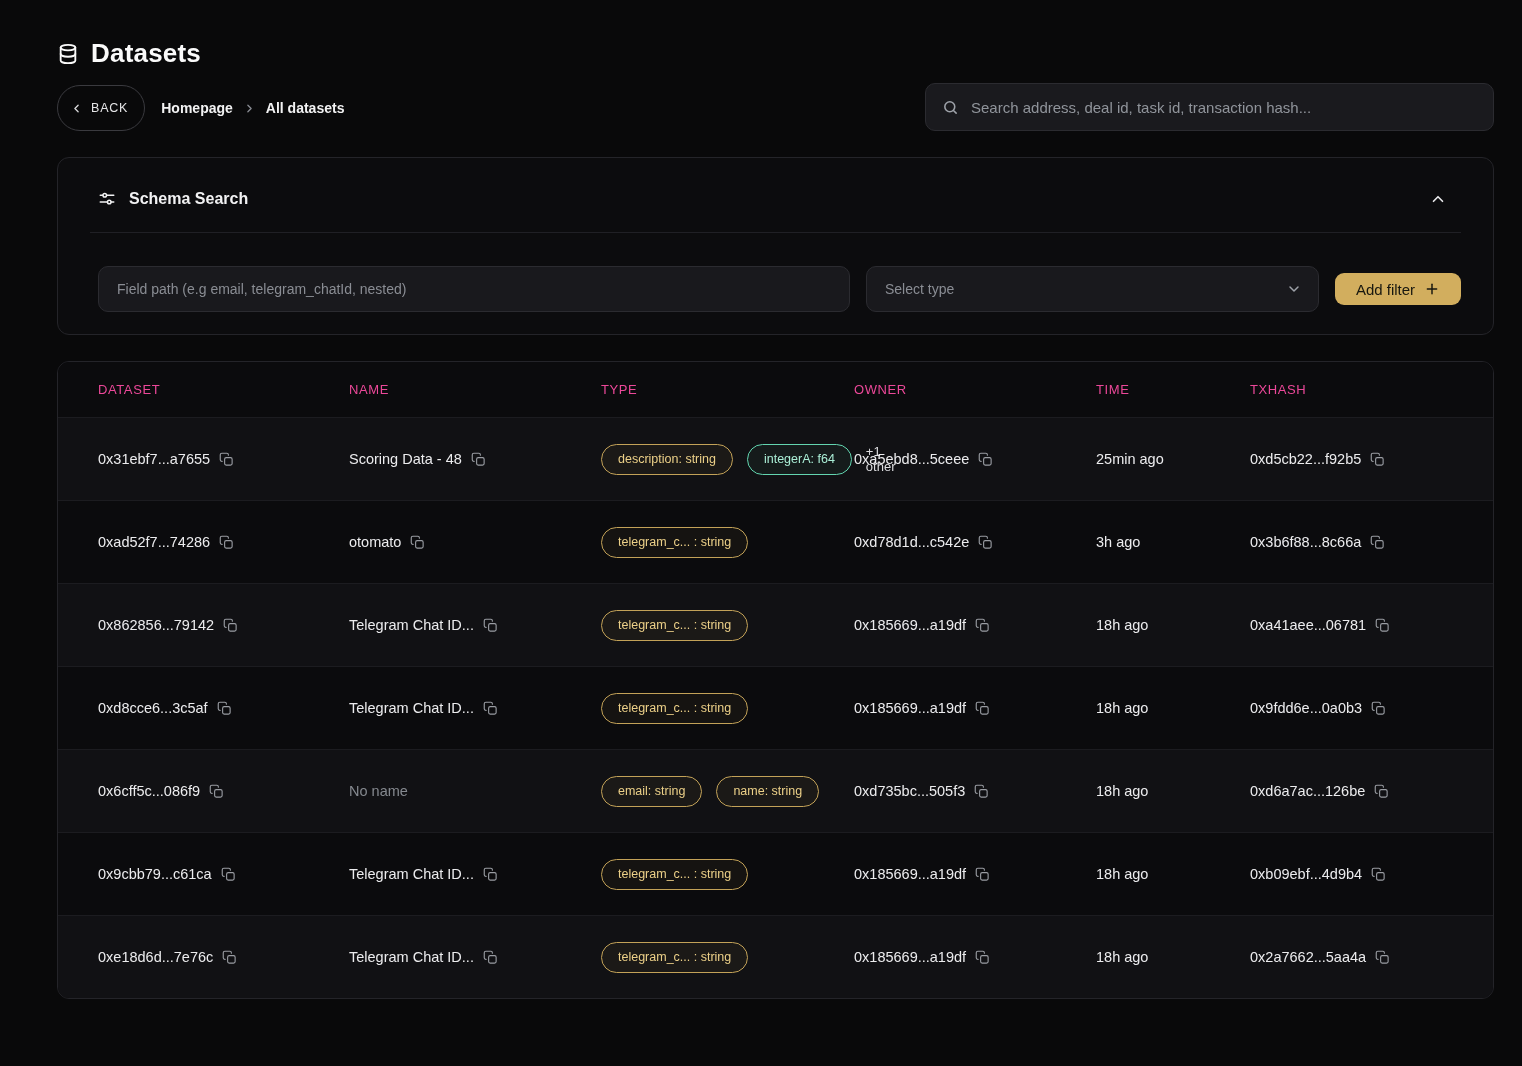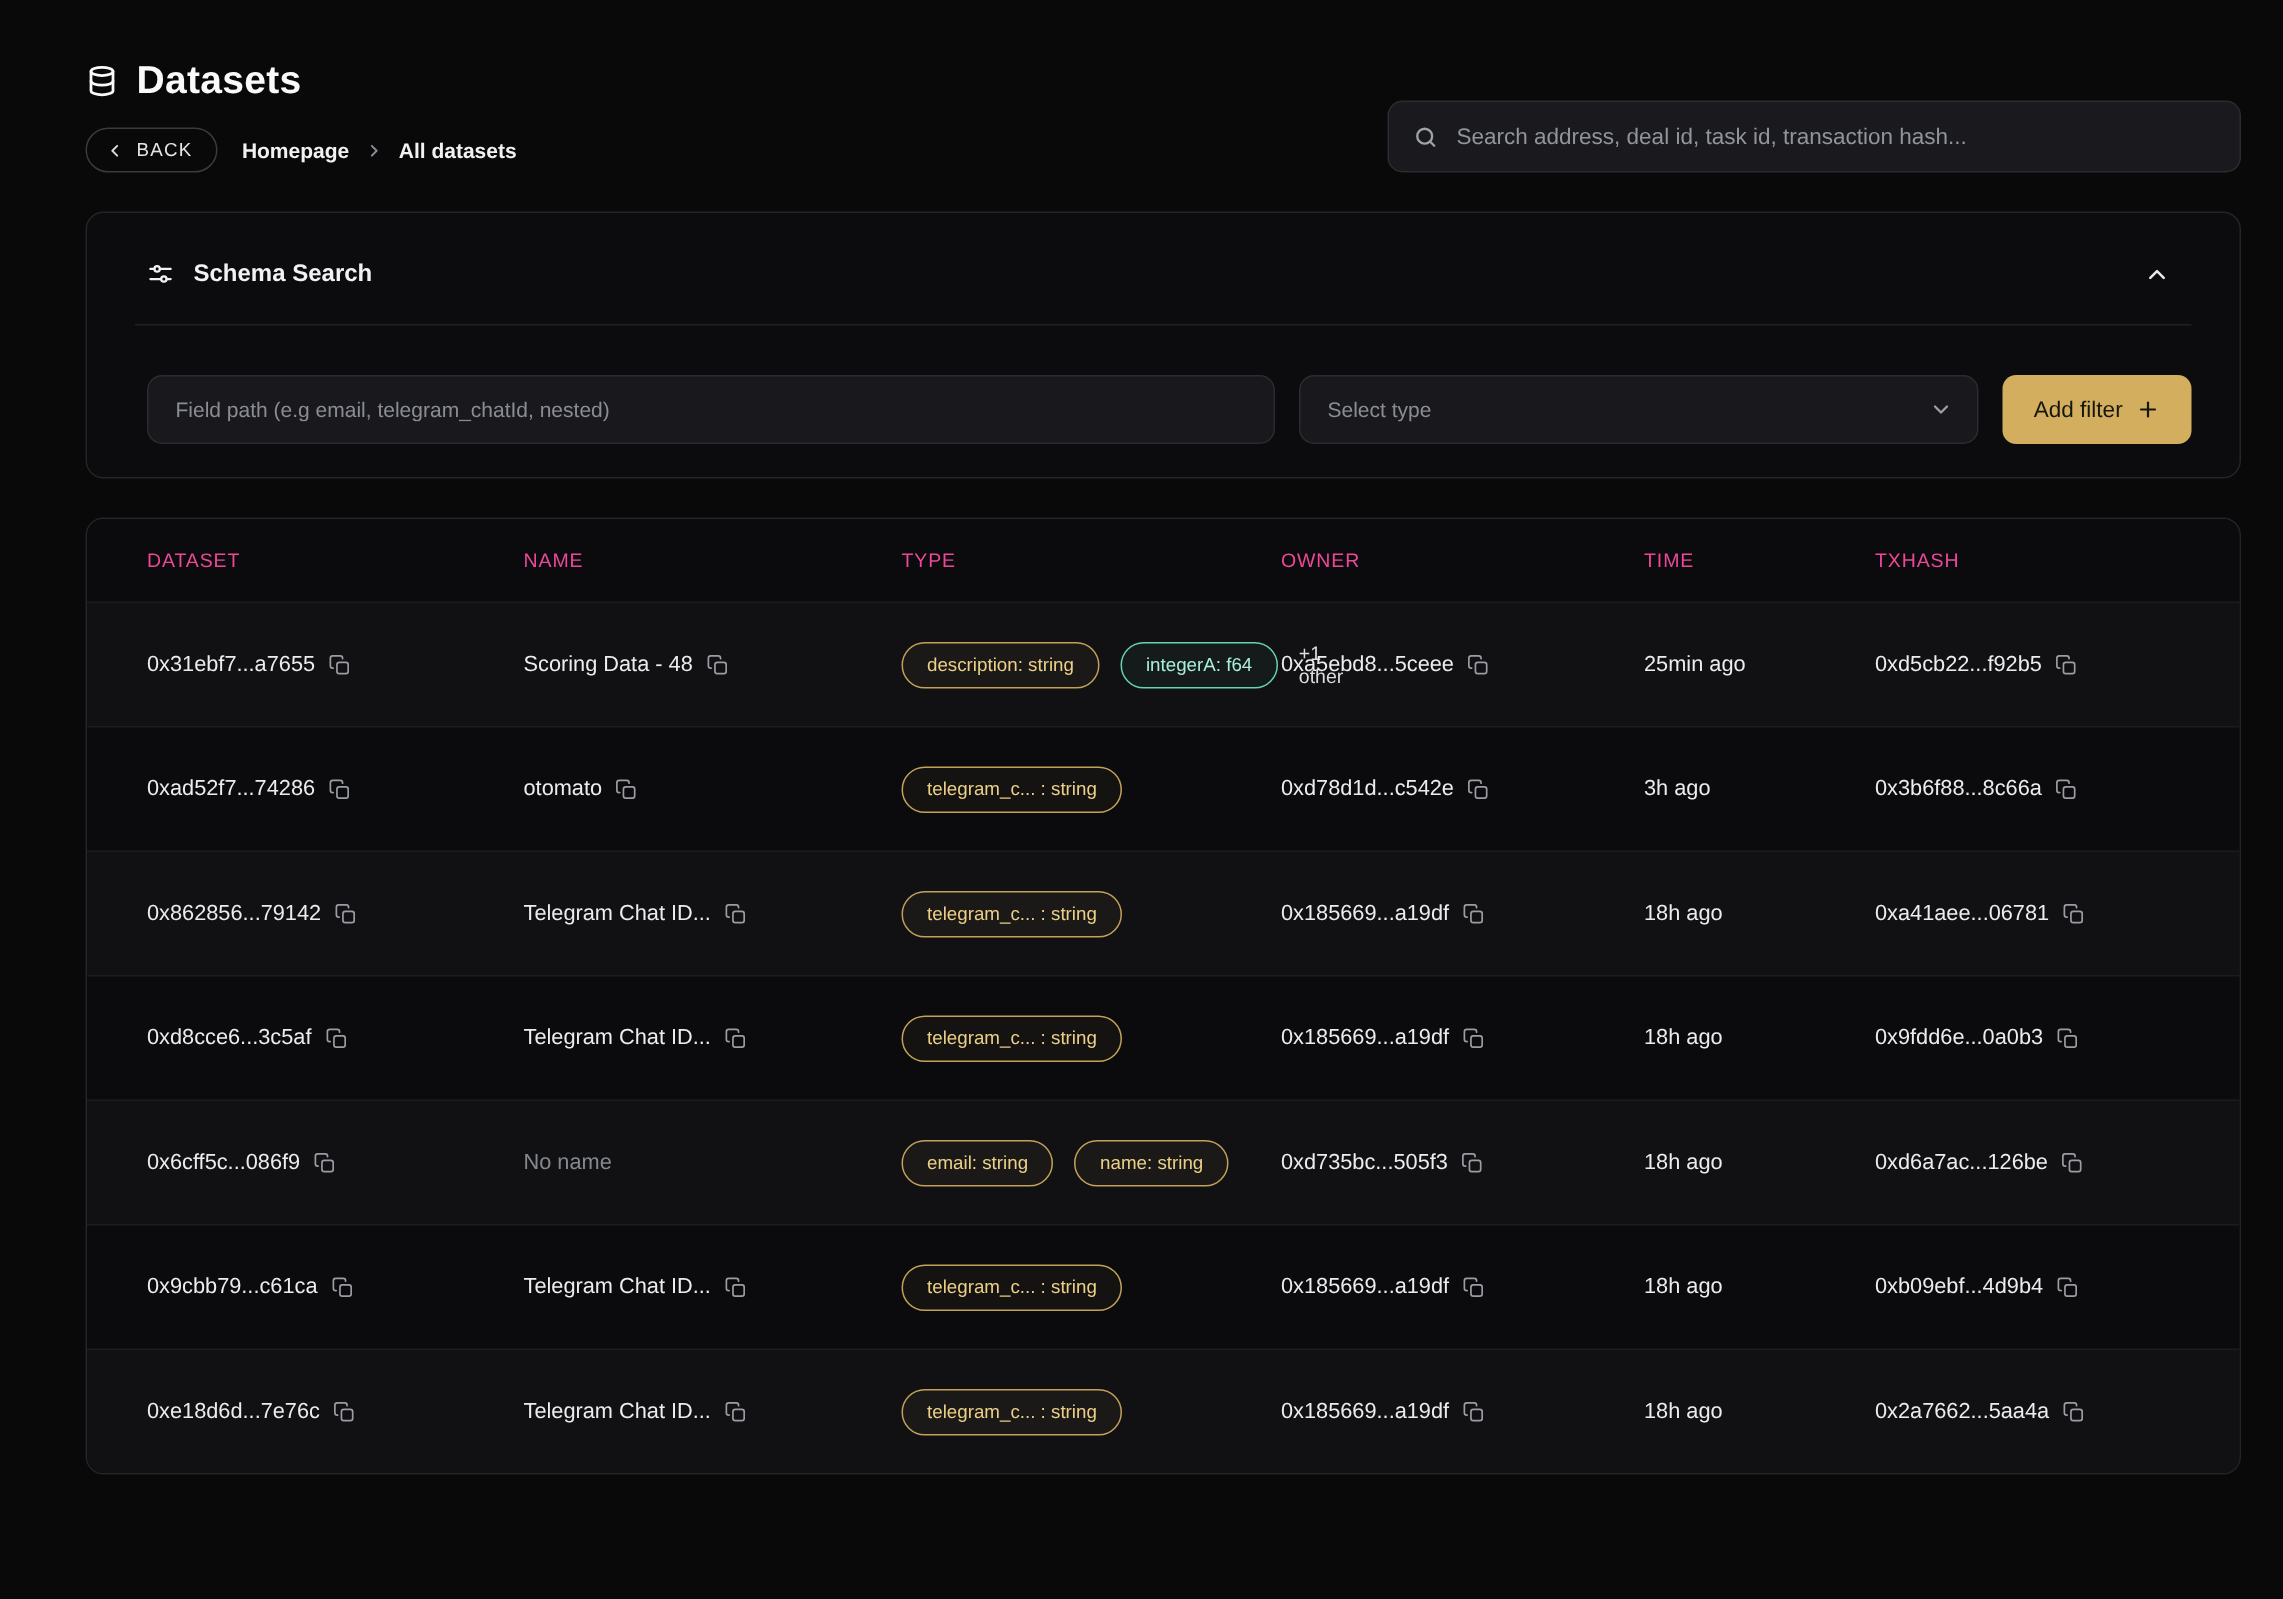--- a/index.html
+++ b/index.html
@@ -7,21 +7,21 @@
     font-family:"Liberation Sans","DejaVu Sans",sans-serif}
   svg{display:block;fill:none;stroke-linecap:round;stroke-linejoin:round}
 
   .wrap{padding:0 28px 0 57px}
 
   
   .topbar{display:flex;justify-content:space-between;align-items:flex-end;margin-top:38px}
   .title-row{display:flex;align-items:center;gap:12px}
   .title-row h1{font-size:26px;font-weight:800;letter-spacing:.2px;color:#fafafa}
   .crumb-row{display:flex;align-items:center;gap:16px;margin-top:16px}
-  .back-btn{display:flex;align-items:center;gap:8px;height:30px;padding:0 16px 0 12px;
+  .back-btn{display:flex;align-items:center;gap:8px;height:46px;padding:0 16px 0 12px;
     border:1px solid #3a3a3f;border-radius:999px;background:transparent;color:#e5e5e7;
     font-size:12.5px;letter-spacing:.8px;font-family:inherit;cursor:pointer}
   .crumbs{display:flex;align-items:center;gap:10px;font-size:14px;font-weight:700;color:#f2f2f3}
   .crumb{cursor:pointer}
   .searchbar{display:flex;align-items:center;gap:12px;width:569px;height:48px;
     background:#1a1a1e;border:1px solid #2b2b30;border-radius:10px;padding:0 16px}
   .searchbar input{flex:1;background:transparent;border:none;outline:none;color:#e8e8ea;
     font-size:15px;font-family:inherit}
   .searchbar input::placeholder{color:#90949b}
 
@@ -31,21 +31,21 @@
   .panel-title{display:flex;align-items:center;gap:13px;font-size:16px;font-weight:600;color:#f2f2f3}
   .collapse-btn{background:transparent;border:none;cursor:pointer;padding:4px}
   .panel-divider{height:1px;background:#202025;margin:0 32px}
   .panel-controls{display:flex;align-items:center;gap:16px;padding:33px 32px 22px 40px}
   .field-input{flex:1;height:46px;background:#19191d;border:1px solid #2b2b30;border-radius:10px;
     padding:0 18px;color:#e6e6e8;font-size:14px;font-family:inherit;outline:none}
   .field-input::placeholder{color:#8a8d94}
   .type-select{flex:0 0 453px;height:46px;background:#19191d;border:1px solid #2b2b30;border-radius:10px;
     padding:0 16px 0 18px;display:flex;align-items:center;justify-content:space-between;
     color:#8a8d94;font-size:14px;cursor:pointer}
-  .add-filter{flex:0 0 126px;height:46px;border:none;border-radius:9px;background:#d2ae5e;
+  .add-filter{flex:0 0 126px;height:32px;border:none;border-radius:9px;background:#d2ae5e;
     color:#17170f;font-size:15px;font-weight:500;font-family:inherit;display:flex;
     align-items:center;justify-content:center;gap:9px;cursor:pointer}
 
   
   .table{margin-top:26px;border:1px solid #242429;border-radius:12px;overflow:hidden;background:#0b0b0d}
   .thead,.trow{display:grid;grid-template-columns:251px 252px 253px 242px 154px 1fr;
     padding-left:40px;padding-right:16px;align-items:center}
   .thead{height:55px;background:#0b0b0d}
   .hcell{font-size:13px;letter-spacing:.6px;color:#ec4899;font-weight:400}
   .trow{min-height:83px;padding-top:24px;padding-bottom:24px;border-top:1px solid #1c1c20;

